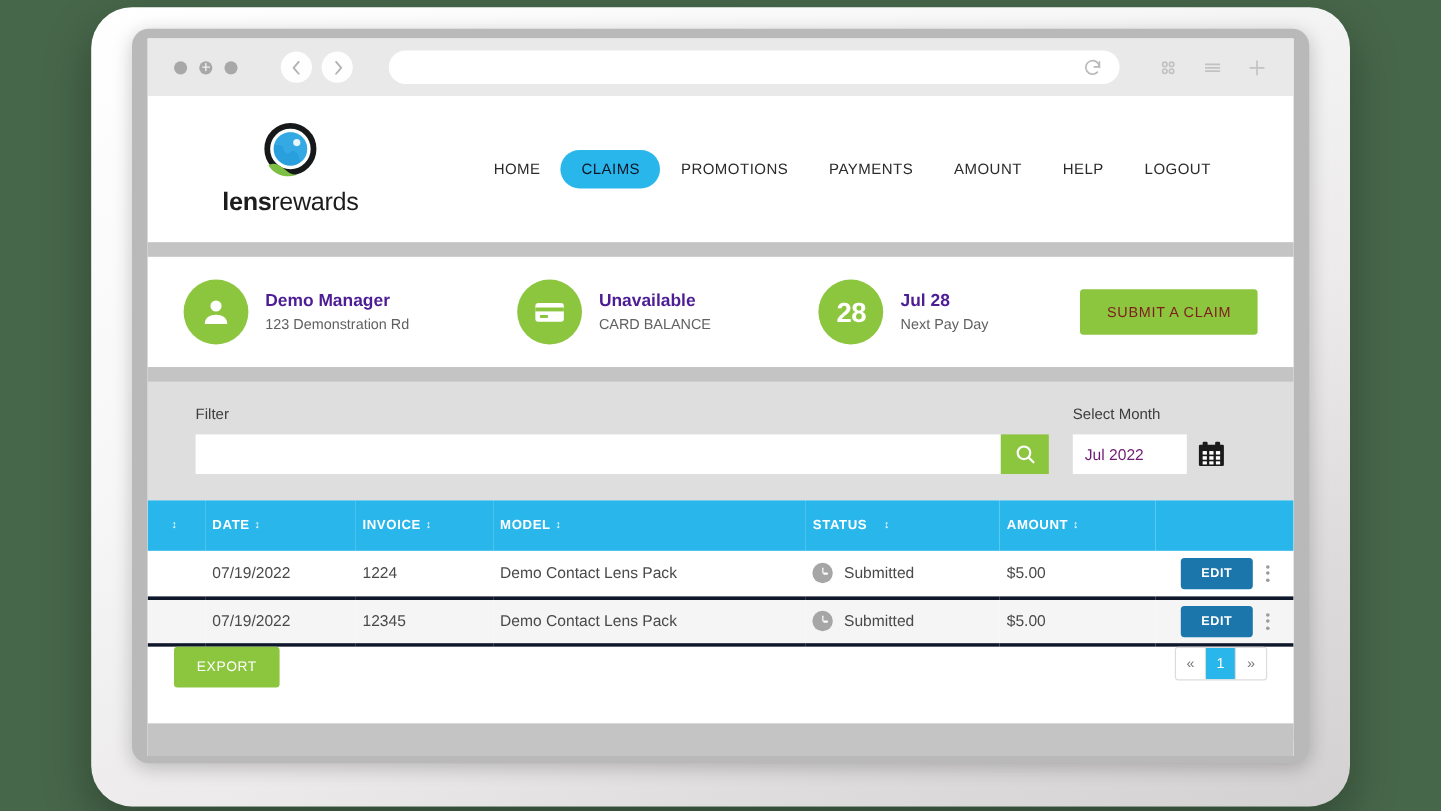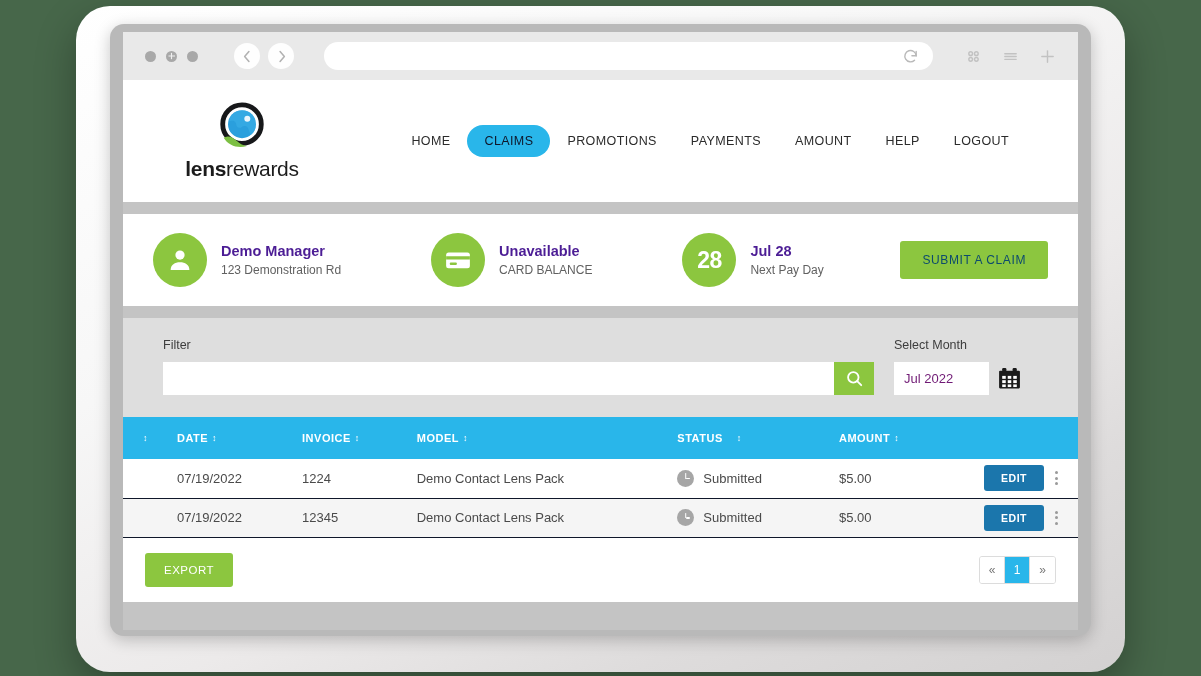--- a/index.html
+++ b/index.html
@@ -128,21 +128,21 @@
     display: flex; align-items: center; justify-content: center;
     color: #fff; flex: none;
   }
   .circle.num { font-size: 23px; font-weight: 700; letter-spacing: -0.5px; }
   .info-title { font-size: 14.5px; font-weight: 700; color: #4c1d95; line-height: 1.35; }
   .info-sub { font-size: 12px; color: #616161; line-height: 1.35; }
   .spacer-a { width: 90px; }
   .spacer-b { width: 90px; }
   .flexfill { flex: 1; }
   .btn-green {
-    background: #8cc63f; color: #0c4a6e; border: none;
+    background: #8cc63f; color: #7f1d1d; border: none;
     font-size: 12px; letter-spacing: 0.6px;
     padding: 12px 22px; border-radius: 3px; cursor: pointer;
     font-family: inherit; min-width: 143px;
   }
 
   
   .card-filter {
     background: #dedede;
     padding: 20px 24px 22px 24px;
     display: flex; align-items: flex-end; gap: 20px;
@@ -169,21 +169,21 @@
   
   .tbl { width: 100%; border-collapse: collapse; background: #fff; table-layout: fixed; }
   .tbl thead th {
     background: #29b6ea; color: #fff;
     font-size: 11px; letter-spacing: 0.5px; font-weight: 700;
     height: 42px; text-align: left; padding: 0 6px; white-space: nowrap;
   }
   .sort { display: inline-block; margin-left: 4px; font-size: 9px; line-height: 1; vertical-align: 1px;}
   .tbl tbody td {
     font-size: 13px; color: #4a4a4a; height: 39px; padding: 0 6px;
-    border-bottom: 1px solid #0f172a; white-space: nowrap;
+    border-bottom: 3px solid #0f172a; white-space: nowrap;
   }
   .tbl tbody tr.alt td { background: #f5f5f5; }
   .c-sel { width: 46px; padding-left: 16px !important; }
   .c-date { width: 120px; }
   .c-inv { width: 110px; }
   .c-model { width: 250px; }
   .c-status { width: 155px; }
   .c-amount { width: 125px; }
   .c-act { width: 110px; }
   .status-cell { display: flex; align-items: center; gap: 9px; }
@@ -205,21 +205,21 @@
     background: #1b76ac; color: #fff; border: none; border-radius: 3px;
     font-size: 10.5px; font-weight: 700; letter-spacing: 0.5px;
     padding: 7px 17px; cursor: pointer; font-family: inherit;
   }
   .kebab { display: flex; flex-direction: column; gap: 2.5px; cursor: pointer; padding: 2px; }
   .kebab i { width: 3px; height: 3px; border-radius: 50%; background: #9a9a9a; display: block; }
 
   
   .card-footer {
     background: #fff; height: 64px;
-    display: flex; align-items: center; padding: 0 22px;
+    display: flex; align-items: flex-start; padding: 0 22px;
   }
   .btn-export {
     background: #8cc63f; color: #fff; border: none; border-radius: 3px;
     font-size: 11.5px; letter-spacing: 0.5px;
     padding: 11px 19px; cursor: pointer; font-family: inherit;
   }
   .pager { margin-left: auto; display: flex; border: 1px solid #dcdcdc; border-radius: 3px; overflow: hidden; }
   .pg {
     min-width: 25px; height: 26px; display: flex; align-items: center; justify-content: center;
     font-size: 12px; color: #777; background: #fff; cursor: pointer;

